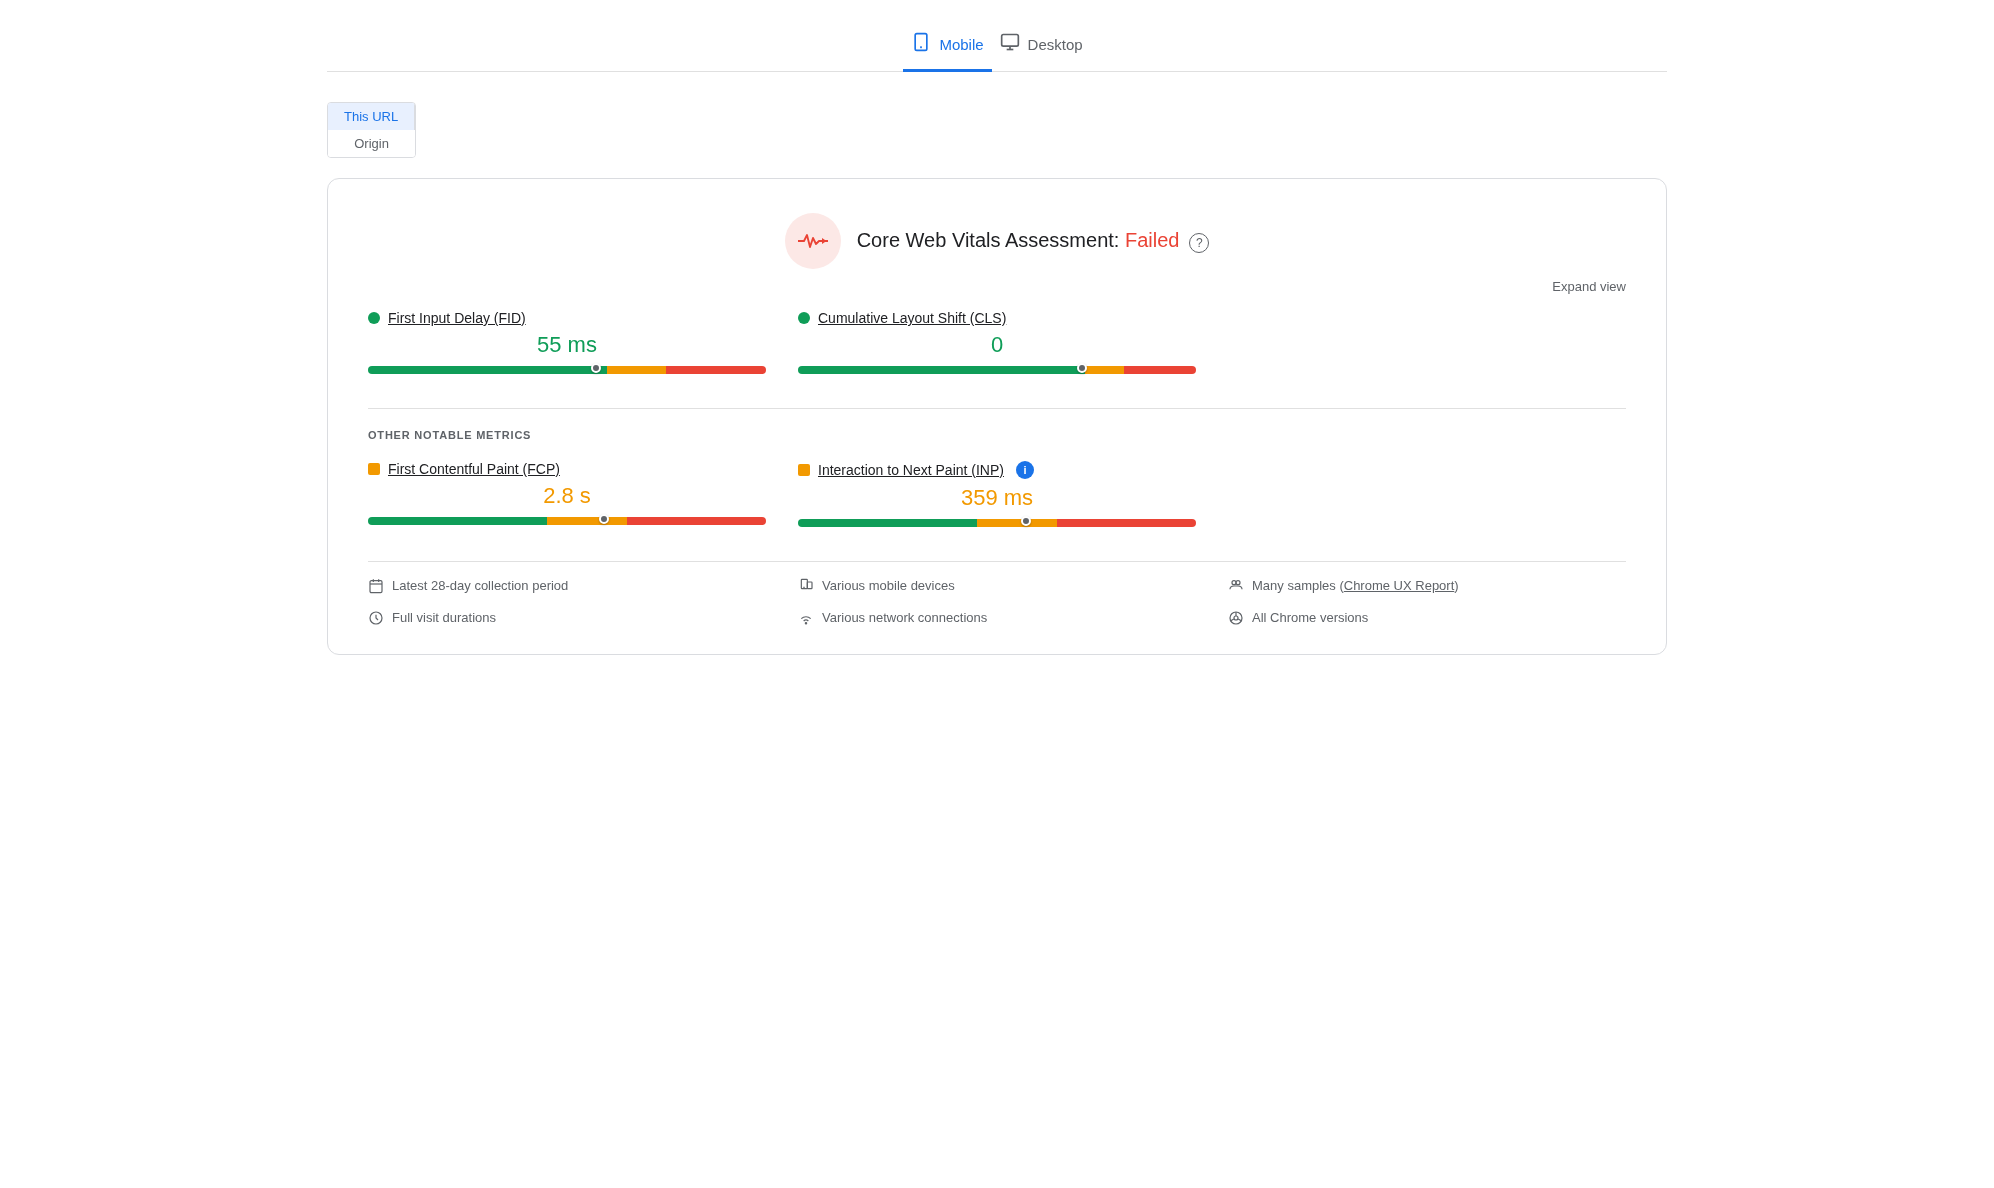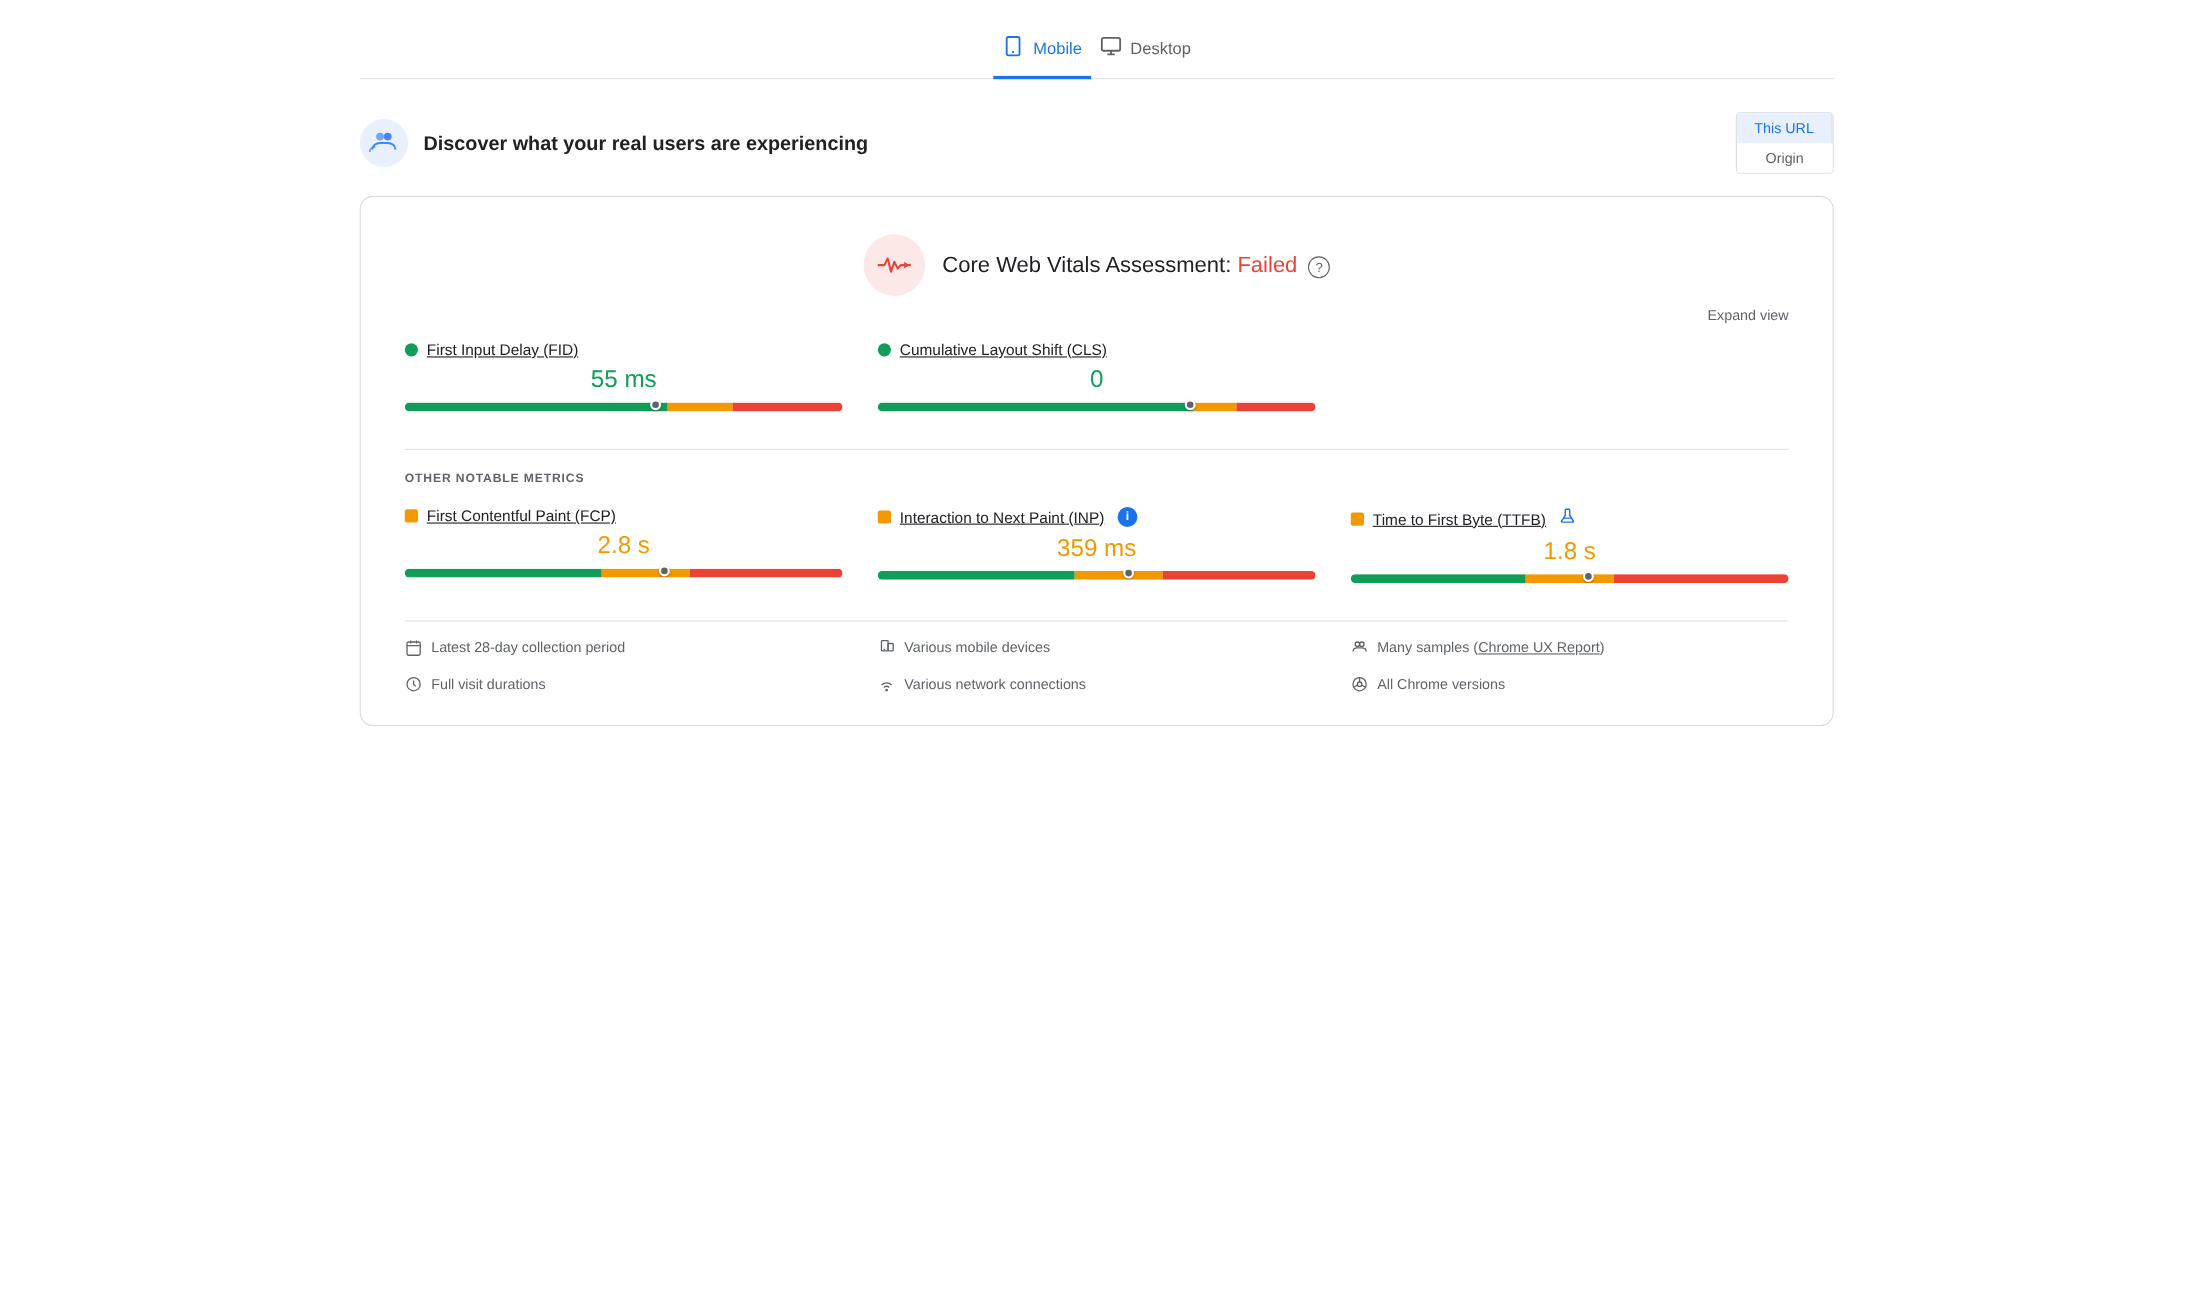--- a/index.html
+++ b/index.html
@@ -306,32 +306,20 @@
           <rect x="2" y="3" width="20" height="14" rx="2"></rect>
           <line x1="8" y1="21" x2="16" y2="21"></line>
           <line x1="12" y1="17" x2="12" y2="21"></line>
         </svg>
       </span>
       <span>Desktop</span>
     </div>
   </div>
 
   <div class="header-row">
-    <div class="header-left">
-      <div class="avatar-icon">
-
-        <svg width="28" height="28" viewBox="0 0 24 24" fill="#1a73e8">
-          <circle cx="9" cy="7" r="3" fill="#4285f4" opacity="0.7"></circle>
-          <circle cx="15" cy="7" r="3" fill="#4285f4"></circle>
-          <path d="M3 17c0-3 2.7-5 6-5h6c3.3 0 6 2 6 5" fill="none" stroke="#4285f4" stroke-width="1.5"></path>
-          <path d="M1 19c0-2.5 2-4 4.5-4" fill="none" stroke="#4285f4" stroke-width="1.5" opacity="0.7"></path>
-        </svg>
-      </div>
-      <span class="header-title">Discover what your real users are experiencing</span>
-    </div>
     <div class="url-toggle">
       <button class="active">This URL</button>
       <button>Origin</button>
     </div>
   </div>
 
   <div class="main-card">
 
     <div class="assessment-header">
       <div class="assessment-icon">
@@ -427,44 +415,20 @@
             <div class="bar-green" style="width:45%"></div>
             <div class="bar-orange" style="width:20%"></div>
             <div class="bar-red" style="width:35%"></div>
           </div>
           <div class="bar-marker" style="left:56%">
             <div class="diamond"></div>
           </div>
         </div>
       </div>
 
-      <div class="metric-item">
-        <div class="metric-label">
-          <div class="metric-dot orange"></div>
-          <span class="metric-name">Time to First Byte (TTFB)</span>
-          <span class="beaker-icon">
-            
-            <svg width="16" height="16" viewBox="0 0 24 24" fill="none" stroke="#1a73e8" stroke-width="2">
-              <path d="M9 3h6M9 3v8L4 19a1 1 0 0 0 .9 1.5h14.2a1 1 0 0 0 .9-1.5L15 11V3"></path>
-              <line x1="6.5" y1="15" x2="17.5" y2="15" stroke="#1a73e8" stroke-width="1.5"></line>
-            </svg>
-          </span>
-        </div>
-        <div class="metric-value">1.8 s</div>
-        <div class="progress-bar-container">
-          <div class="progress-bar">
-            <div class="bar-green" style="width:40%"></div>
-            <div class="bar-orange" style="width:20%"></div>
-            <div class="bar-red" style="width:40%"></div>
-          </div>
-          <div class="bar-marker" style="left:53%">
-            <div class="diamond"></div>
-          </div>
-        </div>
-      </div>
     </div>
 
     <div class="footer-grid">
       <div class="footer-item">
         <span class="footer-icon">
           <svg width="16" height="16" viewBox="0 0 24 24" fill="none" stroke="#5f6368" stroke-width="1.8">
             <rect x="3" y="4" width="18" height="18" rx="2"></rect>
             <line x1="3" y1="9" x2="21" y2="9"></line>
             <line x1="8" y1="2" x2="8" y2="6"></line>
             <line x1="16" y1="2" x2="16" y2="6"></line>

